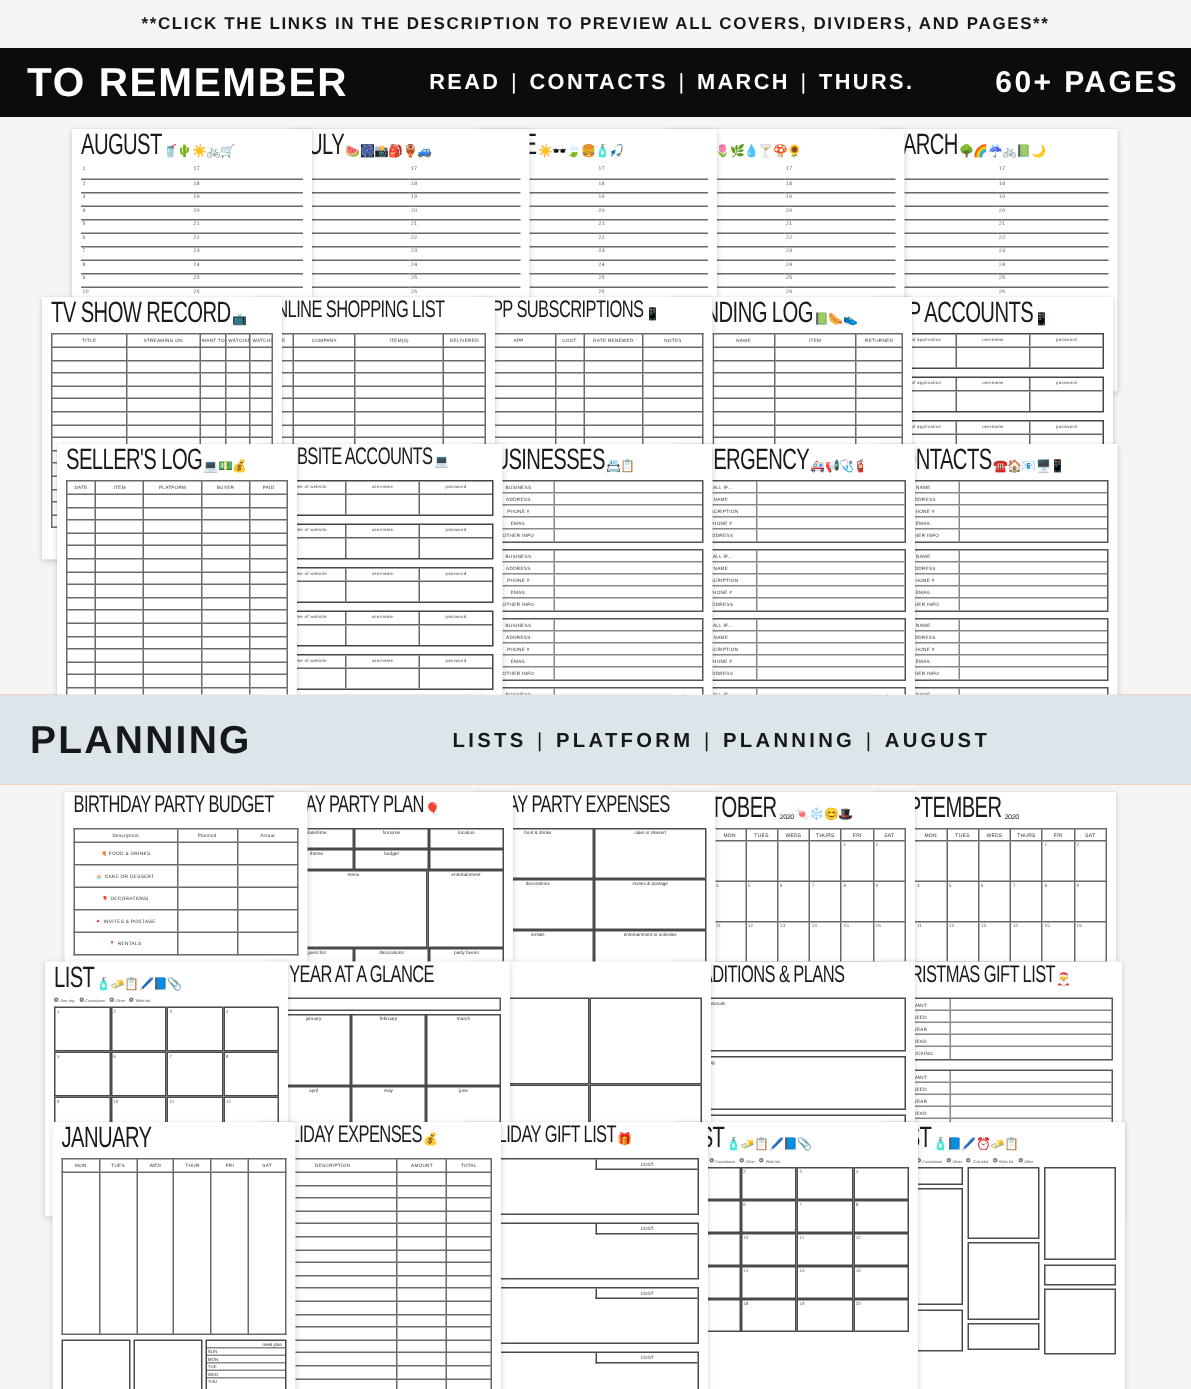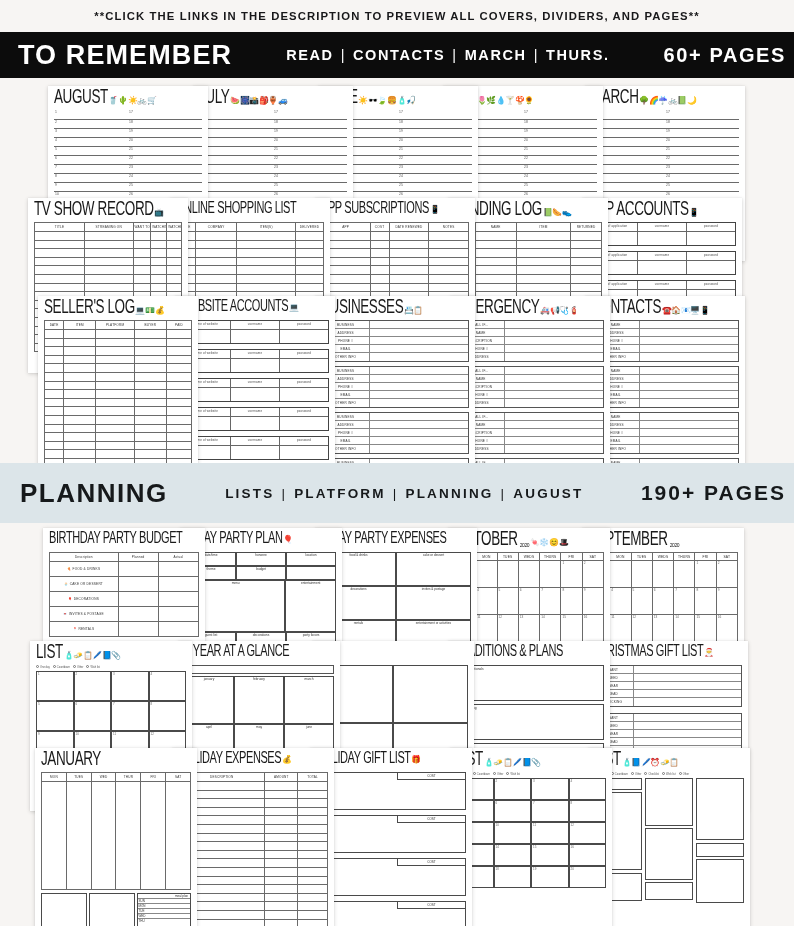--- a/index.html
+++ b/index.html
@@ -1726,21 +1726,20 @@
     <div class="btitle">PLANNING</div>
     <div class="bmid">
       <span>LISTS</span>
       <span class="sep">|</span>
       <span>PLATFORM</span>
       <span class="sep">|</span>
       <span>PLANNING</span>
       <span class="sep">|</span>
       <span>AUGUST</span>
     </div>
-    <div class="bcount">190+ PAGES</div>
   </div>
 
   <div class="grid" id="grid-planning" style="height:403px">
       <div class="card" style="left: 43px; top: 5px; width: 162px; height: 170px; z-index: 8;">
         <div class="sheet">
           <div class="ttlwrap">
             <div class="ttl sm">
               <span>BIRTHDAY PARTY BUDGET</span>
             </div>
           </div>

